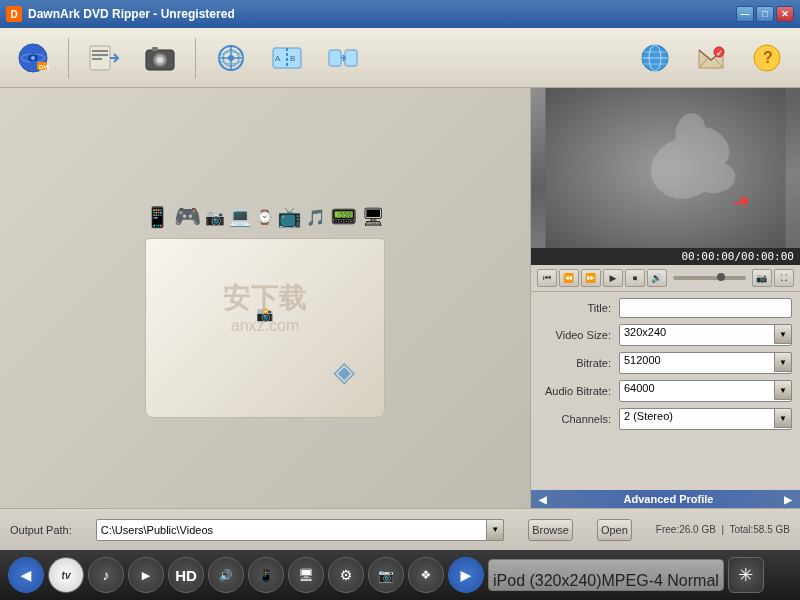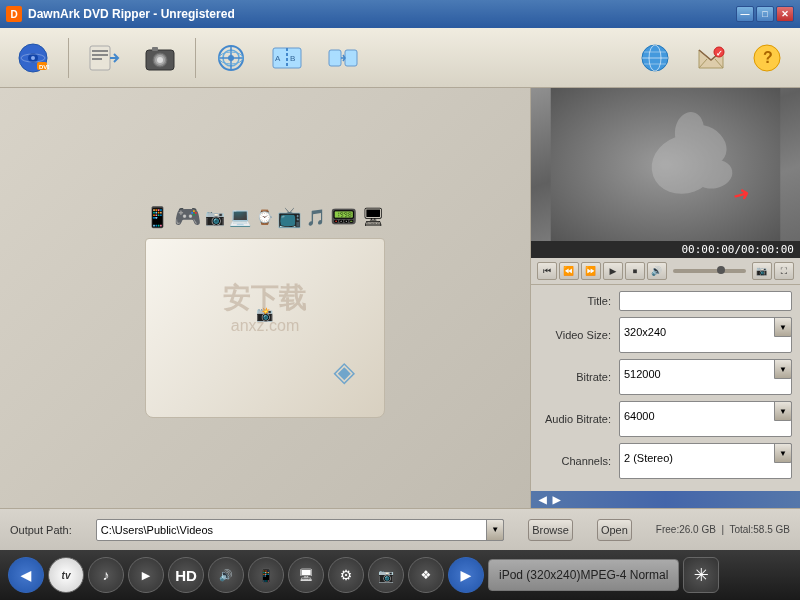--- a/index.html
+++ b/index.html
@@ -265,21 +265,21 @@
       border-radius: 2px;
       padding: 0 4px;
       font-size: 11px;
     }
     .select-wrapper {
       flex: 1;
       position: relative;
     }
     .select-wrapper select {
       width: 100%;
-      height: 36px;
+      height: 22px;
       background: white;
       border: 1px solid #888;
       border-radius: 2px;
       padding: 0 18px 7px 4px;
       font-size: 11px;
       appearance: none;
       -webkit-appearance: none;
       cursor: pointer;
     }
     .select-arrow {
@@ -407,25 +407,25 @@
     .task-btn.white-bg {
       background: radial-gradient(circle, #ffffff 0%, #cccccc 100%);
       color: #333;
       font-style: italic;
     }
     .profile-indicator {
       height: 32px;
       background: linear-gradient(to bottom, #aaaaaa, #888888);
       border: 1px solid #777;
       border-radius: 4px;
-      padding: 0 10px;
-      display: flex;
-      align-items: center;
+      padding: 0 4px;
+      display: flex;
+      align-items: flex-end;
       color: #222;
-      font-size: 12px;
+      font-size: 16px;
       white-space: nowrap;
     }
     .star-btn {
       width: 36px;
       height: 36px;
       background: radial-gradient(circle, #555 0%, #333 100%);
       border: 1px solid #666;
       border-radius: 6px;
       display: flex;
       align-items: center;
@@ -674,20 +674,21 @@
             <option>1 (Mono)</option>
             <option selected="">2 (Stereo)</option>
           </select>
           <div class="select-arrow">▼</div>
         </div>
       </div>
     </div>
 
     <div id="advanced-profile">
       <span class="ap-arrow-left">◀</span>
+      <span class="ap-label">Advanced Profile</span>
       <span class="ap-arrow-right">▶</span>
     </div>
   </div>
 </div>
 
 <div id="bottom-bar">
   <span class="output-label">Output Path:</span>
   <div class="output-path-wrapper">
     <select>
       <option>C:\Users\Public\Videos</option>

